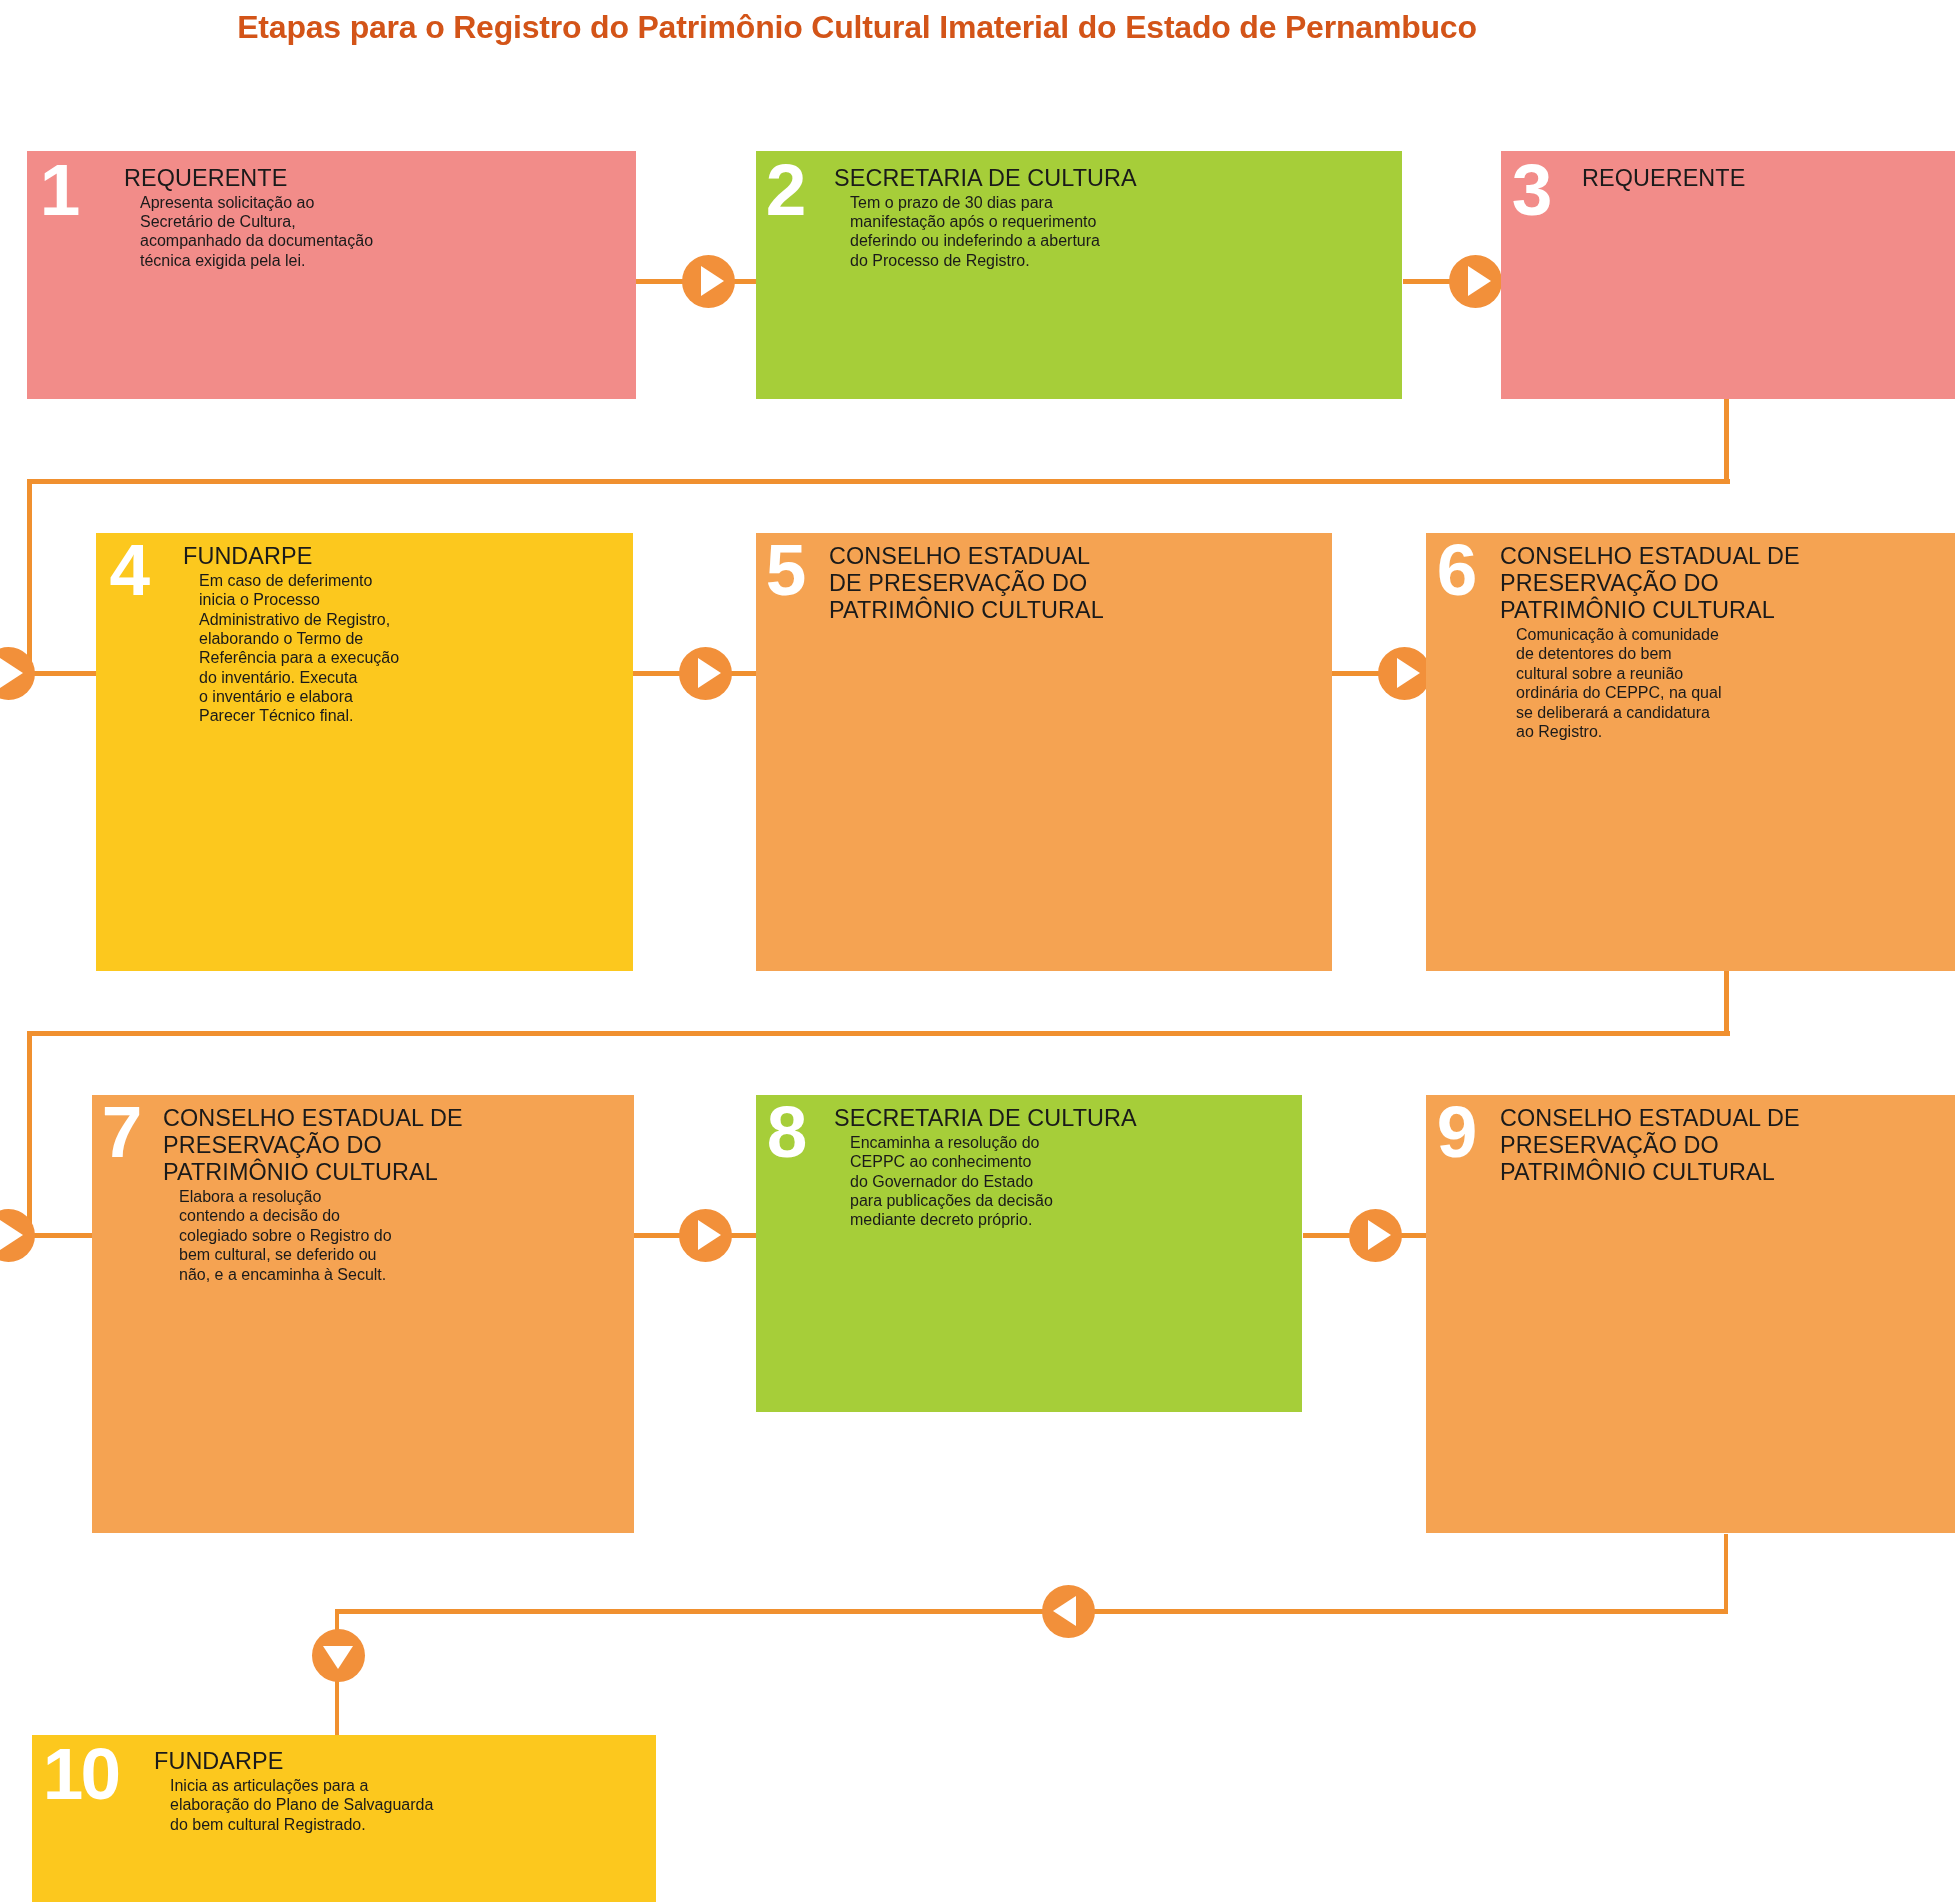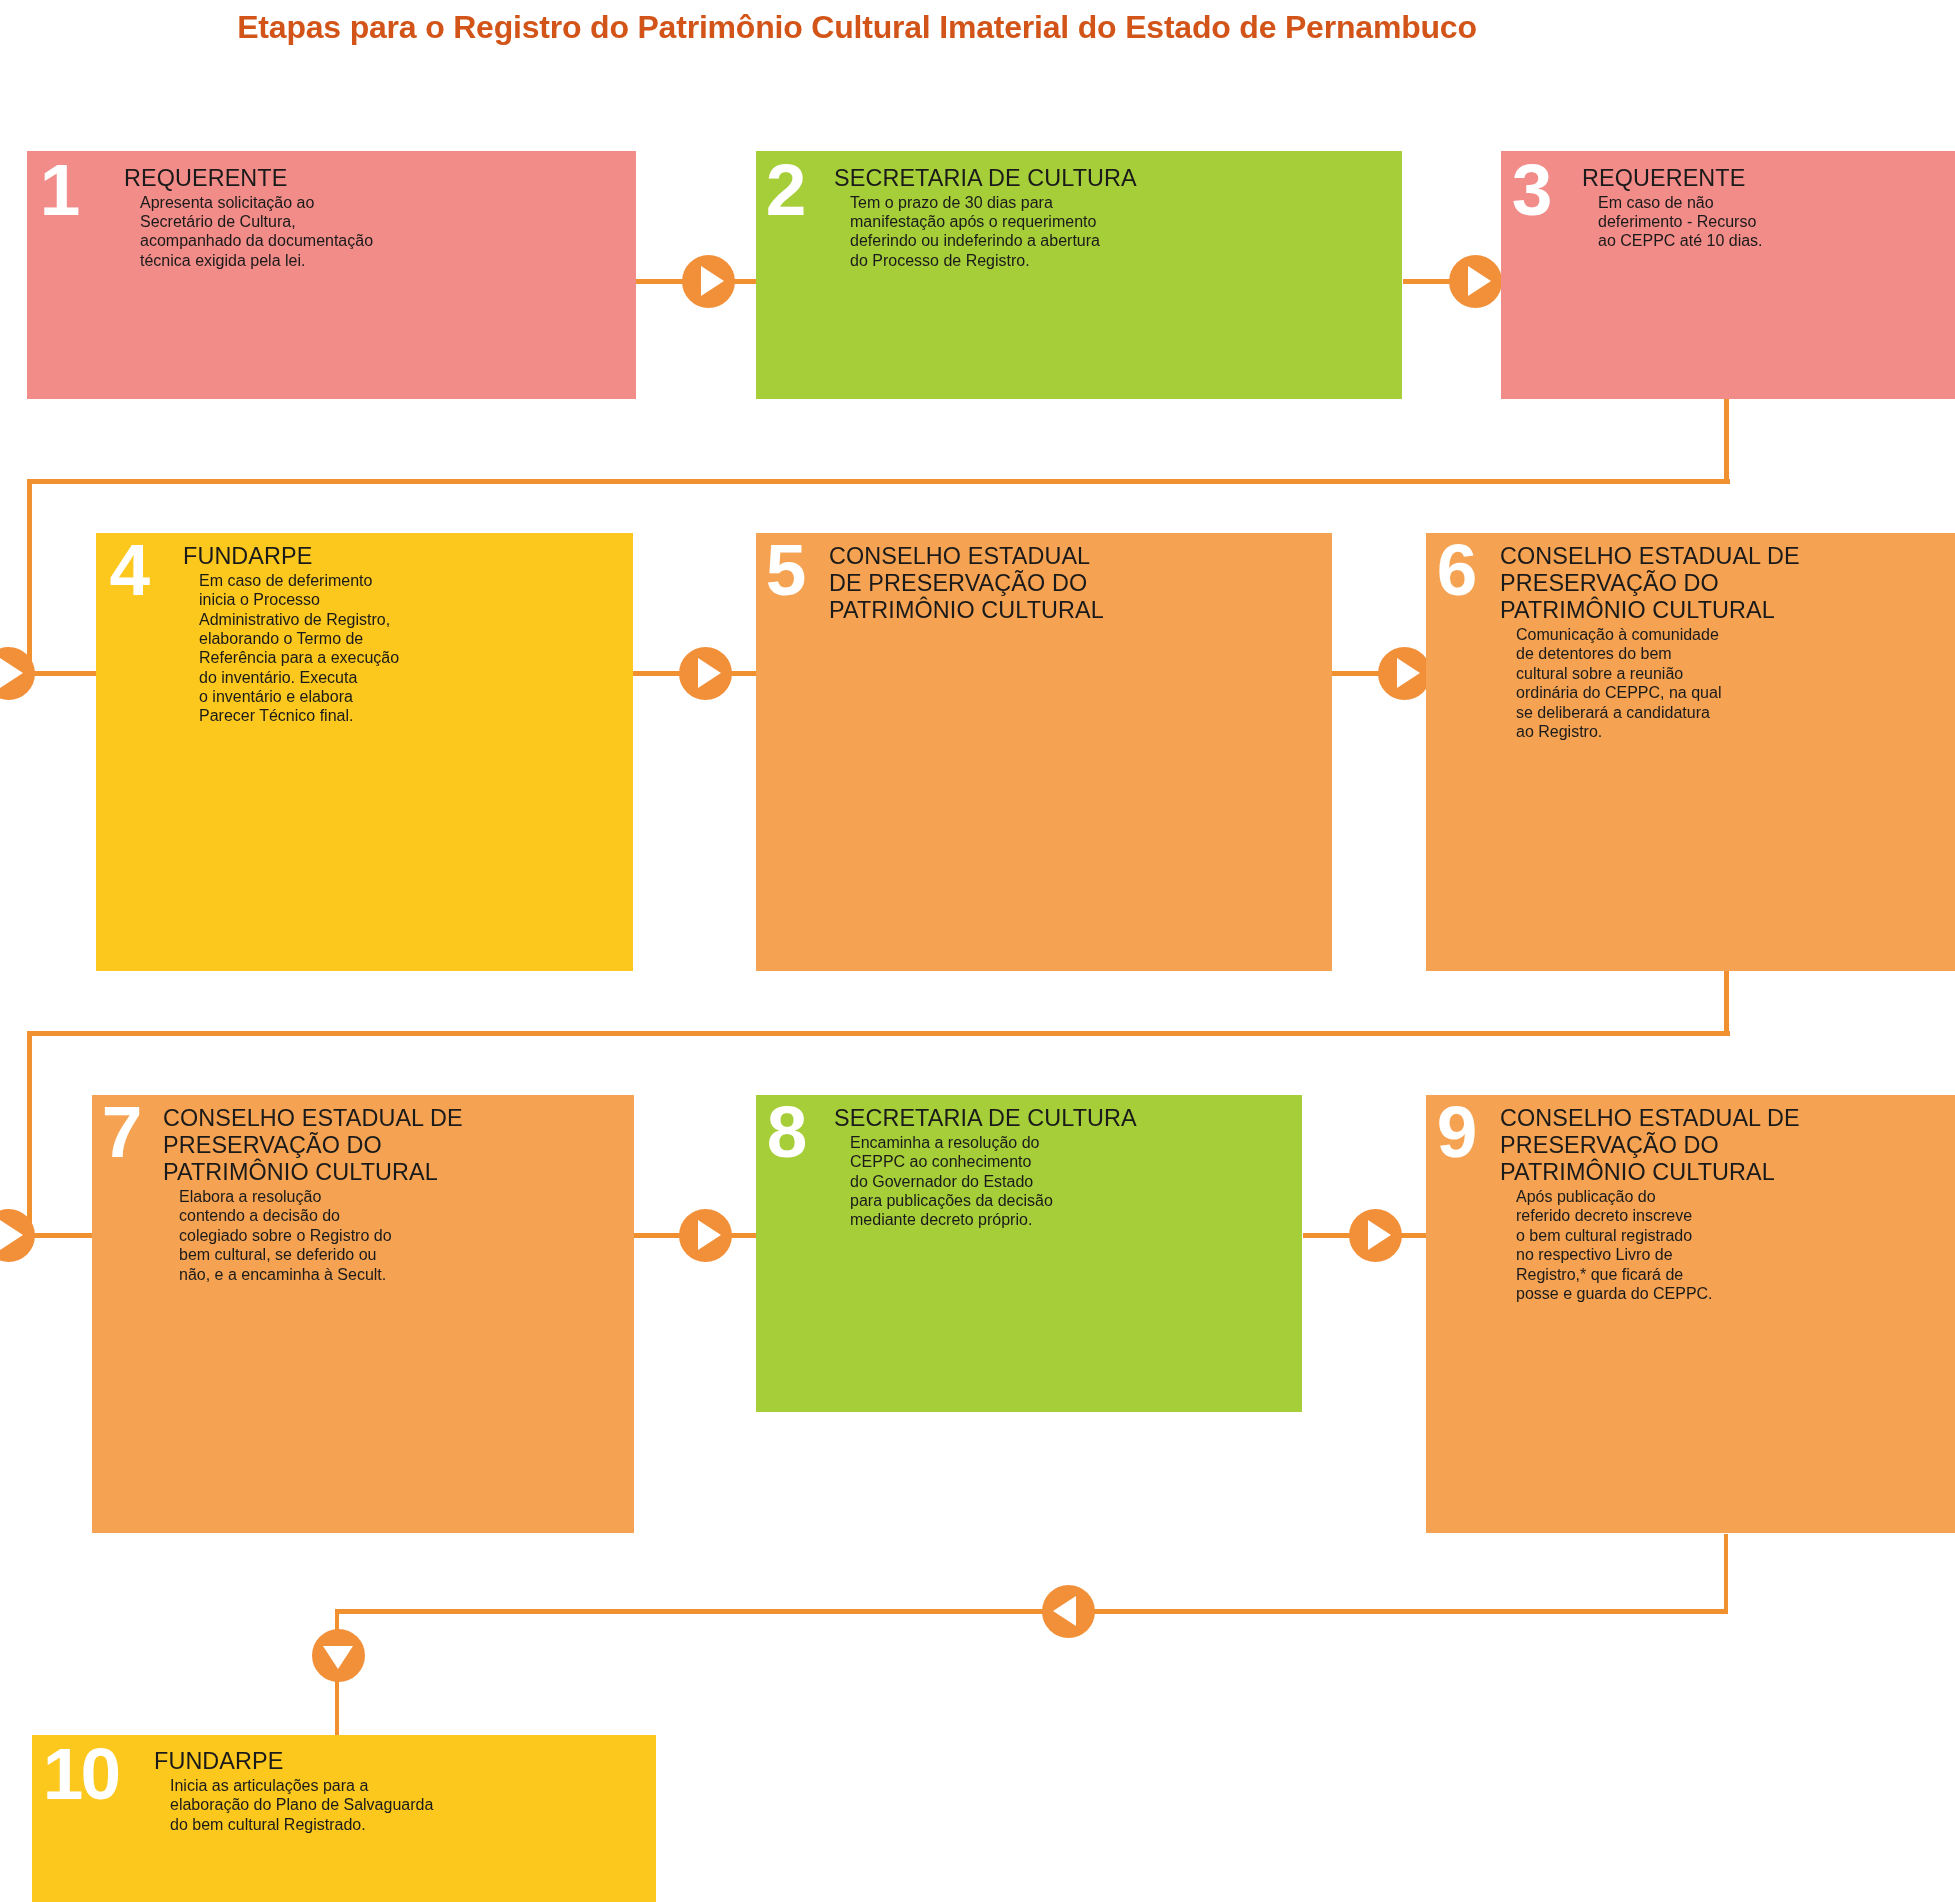--- a/index.html
+++ b/index.html
@@ -185,23 +185,20 @@
 do Processo de Registro.</div>
     </div>
   </div>
 </div>
 
 <div class="step-box" style="left:1501px; top:151px; width:454px; height:248px; background:#f28c89;">
   <div class="step-inner">
     <div class="step-num" style="left:10.7px;">3</div>
     <div class="step-body" style="left:81px; width:370px;">
       <div class="step-org">REQUERENTE</div>
-      <div class="step-desc">Em caso de não
-deferimento - Recurso
-ao CEPPC até 10 dias.</div>
     </div>
   </div>
 </div>
 
 <div class="step-box" style="left:96px; top:533px; width:537px; height:438px; background:#fcc81e;">
   <div class="step-inner">
     <div class="step-num" style="left:13.6px; top:4.9px;">4</div>
     <div class="step-body" style="left:87px; width:446px; top:9.7px;">
       <div class="step-org">FUNDARPE</div>
       <div class="step-desc">Em caso de deferimento
@@ -274,26 +271,20 @@
   </div>
 </div>
 
 <div class="step-box" style="left:1426px; top:1095px; width:529px; height:438px; background:#f5a352;">
   <div class="step-inner">
     <div class="step-num" style="left:10.7px; top:4.9px;">9</div>
     <div class="step-body" style="left:74px; width:450px; top:9.7px;">
       <div class="step-org">CONSELHO ESTADUAL DE
 PRESERVAÇÃO DO
 PATRIMÔNIO CULTURAL</div>
-      <div class="step-desc">Após publicação do
-referido decreto inscreve
-o bem cultural registrado
-no respectivo Livro de
-Registro,* que ficará de
-posse e guarda do CEPPC.</div>
     </div>
   </div>
 </div>
 
 <div class="step-box" style="left:32px; top:1735px; width:624px; height:168px; background:#fcc81e;">
   <div class="step-inner">
     <div class="step-num" style="left:10.7px; top:6.8px; letter-spacing:-2.9px;">10</div>
     <div class="step-body" style="left:122px; width:580px; top:12.7px;">
       <div class="step-org">FUNDARPE</div>
       <div class="step-desc">Inicia as articulações para a

